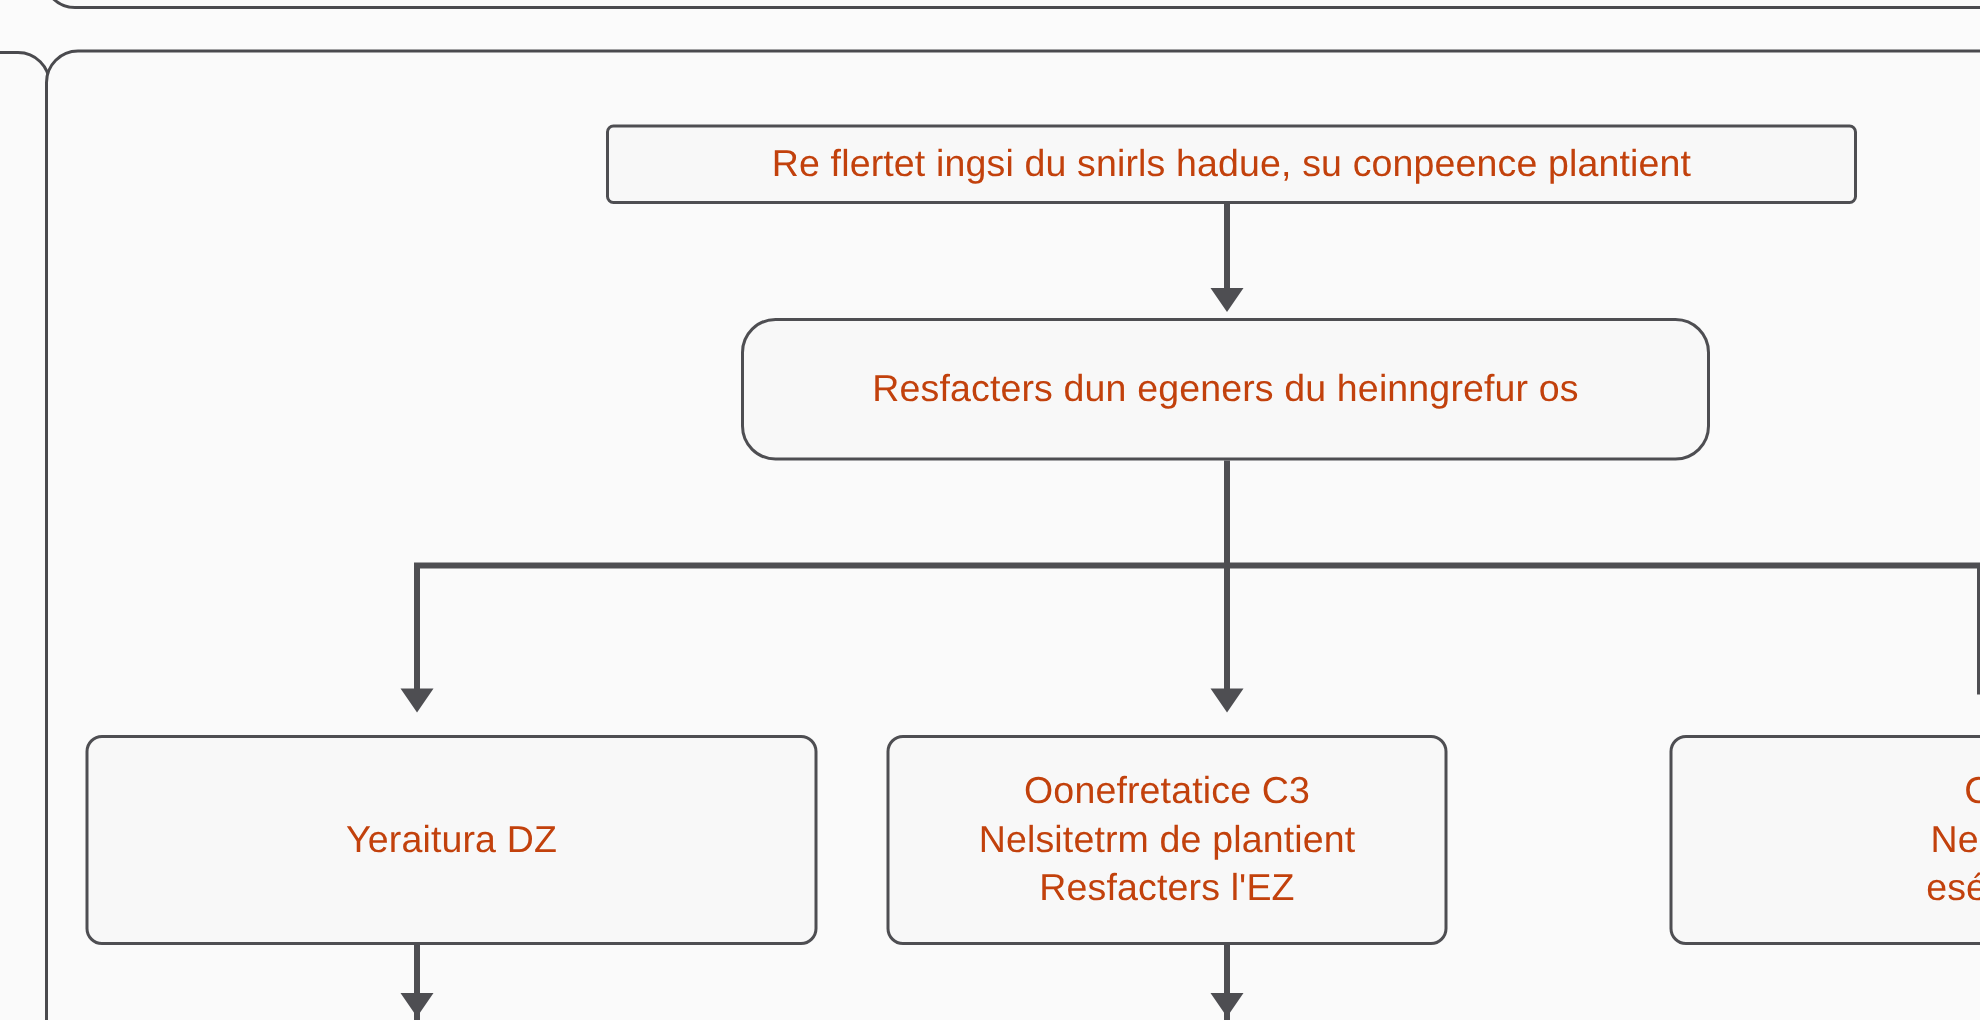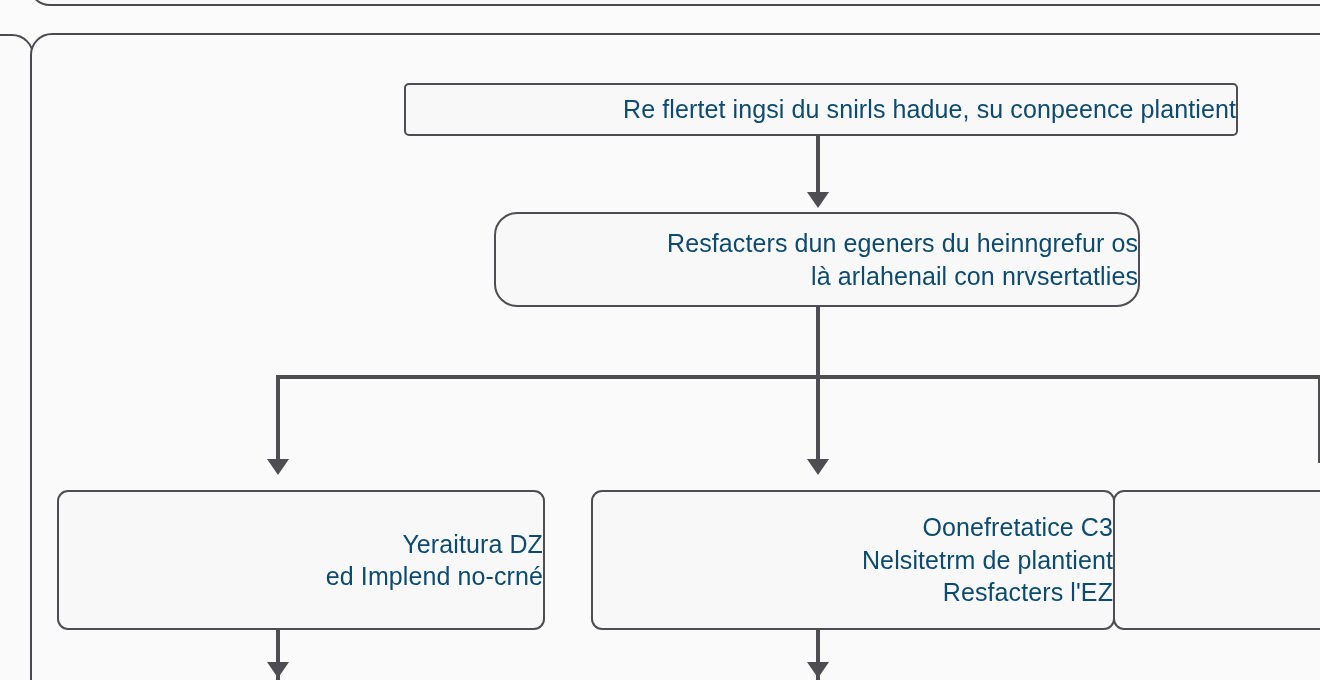--- a/index.html
+++ b/index.html
@@ -50,23 +50,23 @@
   }
 
   
   .node {
     position: absolute;
     box-sizing: border-box;
     background: #f8f8f8;
     border: 2px solid #4e4e52;
     display: flex;
     flex-direction: column;
-    align-items: flex-end;
+    align-items: center;
     justify-content: center;
-    color: #0c4a6e;
+    color: #c2410c;
     text-align: center;
     line-height: 1.30;
     letter-spacing: 0.1px;
   }
   .node .line {
     display: block;
     white-space: nowrap;
   }
 
   .node-root {
@@ -85,21 +85,21 @@
     border-radius: 23px;
     font-size: 25px;
   }
   .node-leaf {
     top: 490px;
     height: 140px;
     border-radius: 11px;
     font-size: 25px;
   }
   .node-leaf-1 { left: 57px;   width: 488px; }
-  .node-leaf-2 { left: 591px;  width: 524px; }
+  .node-leaf-2 { left: 591px;  width: 374px; }
   .node-leaf-3 { left: 1113px; width: 460px; }
 
   
   .conn {
     position: absolute;
     background: #4e4e52;
   }
   .v { width: 4px; }
   .h { height: 4px; }
 
@@ -158,26 +158,24 @@
 
   <div class="conn v c-leaf2-down"></div>
   <div class="arrow a-leaf2-down"></div>
 
   <div class="node node-root">
     <span class="line">Re flertet ingsi du snirls hadue, su conpeence plantient</span>
   </div>
 
   <div class="node node-sub">
     <span class="line">Resfacters dun egeners du heinngrefur os</span>
-    <span class="line">là arlahenail con nrvsertatlies</span>
   </div>
 
   <div class="node node-leaf node-leaf-1">
     <span class="line">Yeraitura DZ</span>
-    <span class="line">ed Implend no-crné</span>
   </div>
 
   <div class="node node-leaf node-leaf-2">
     <span class="line">Oonefretatice C3</span>
     <span class="line">Nelsitetrm de plantient</span>
     <span class="line">Resfacters l'EZ</span>
   </div>
 
   <div class="node node-leaf node-leaf-3">
     <span class="line">Comp</span>

